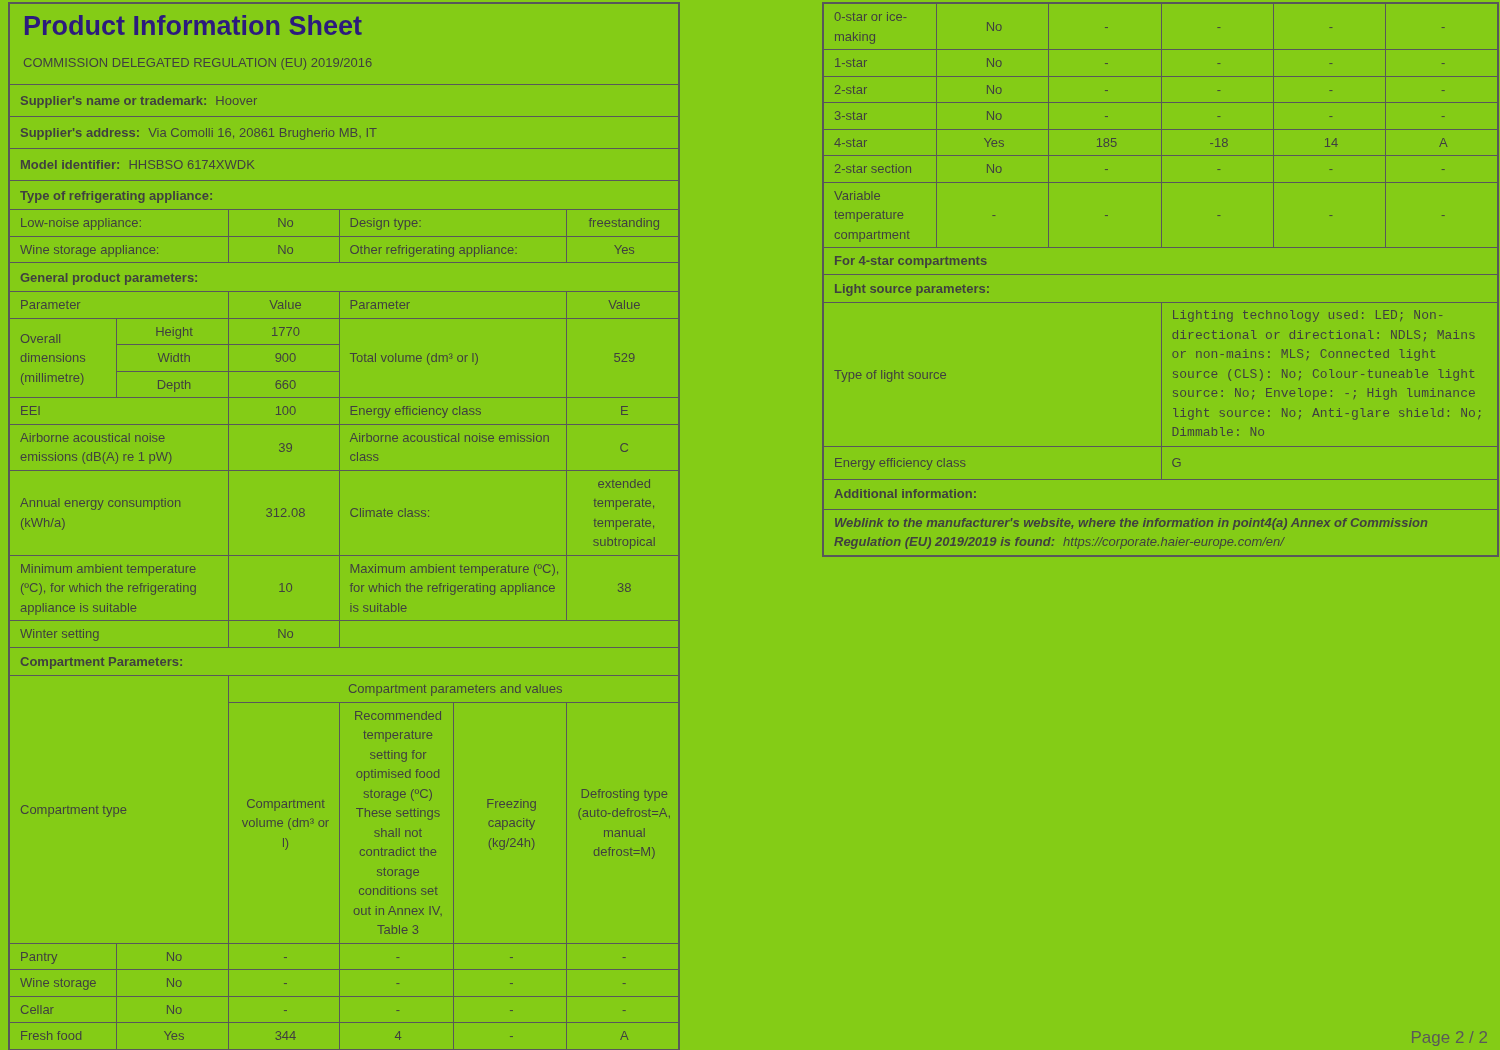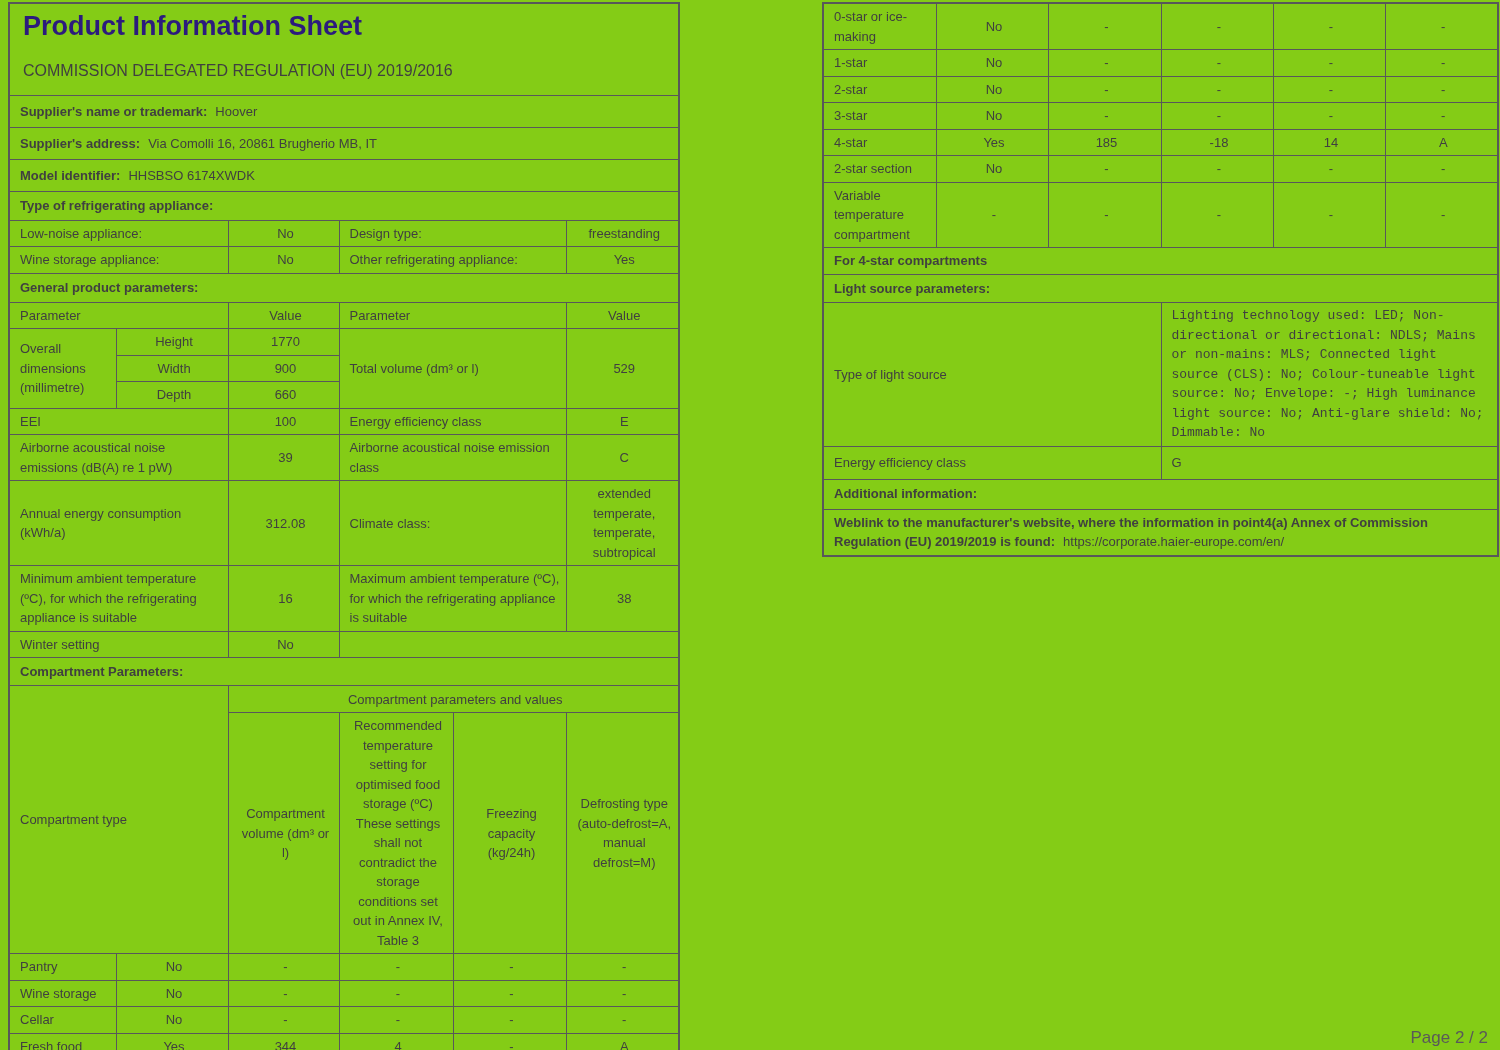--- a/index.html
+++ b/index.html
@@ -24,25 +24,25 @@
     line-height: 1.5;
   }
   td.al { text-align: left; }
   td.ac { text-align: center; padding-left: 4px; padding-right: 4px; }
   .b { font-weight: bold; }
   td.sect { border-top: 2px solid #58585a; }
   .vgap { margin-left: 8px; }
 
   .titlecell { padding: 6px 12px 12px 13px !important; }
   .title { color: #2c1b7d; font-size: 27px; font-weight: bold; line-height: 1.25; }
-  .subtitle { margin-top: 15px; font-size: 16px; color: #404040; }
+  .subtitle { margin-top: 9px; font-size: 13px; color: #404040; }
 
   td.subhead { padding: 6px 4px; line-height: 1.6; }
   td.lightval { padding: 6px 8px 6px 10px; line-height: 1.62; font-family: Liberation Mono, monospace; }
-  td.weblinkcell { padding: 8px 8px 10px 10px; line-height: 1.75; }
+  td.weblinkcell { padding: 8px 8px 10px 10px; line-height: 1.75; font-style: italic; }
 
   .h23 { height: 23px; } .h24 { height: 24px; } .h25 { height: 25px; }
   .h26 { height: 26px; } .h27 { height: 27px; } .h28 { height: 28px; }
   .h29 { height: 29px; } .h30 { height: 30px; } .h32 { height: 32px; }
   .h33 { height: 33px; } .h38 { height: 38px; }
   .foot2 { position: absolute; right: 12px; top: 1028px; font-size: 17px; color: #595959; }
 </style>
 </head>
 <body>
 
@@ -148,21 +148,21 @@
             <td class="ac h23">C</td>
           </tr>
           <tr>
             <td colspan="2" class="al h23">Annual energy consumption (kWh/a)</td>
             <td class="ac h23">312.08</td>
             <td colspan="2" class="al h23">Climate class:</td>
             <td class="ac h23">extended temperate, temperate, subtropical</td>
           </tr>
           <tr>
             <td colspan="2" class="al h23">Minimum ambient temperature (ºC), for which the refrigerating appliance is suitable</td>
-            <td class="ac h23">16</td>
+            <td class="ac h23">10</td>
             <td colspan="2" class="al h23">Maximum ambient temperature (ºC), for which the refrigerating appliance is suitable</td>
             <td class="ac h23">38</td>
           </tr>
         </tbody>
 
       <tbody>
         <tr>
           <td colspan="2" class="al h24">Winter setting</td>
           <td class="ac">No</td>
           <td colspan="3" class="ac"></td>

